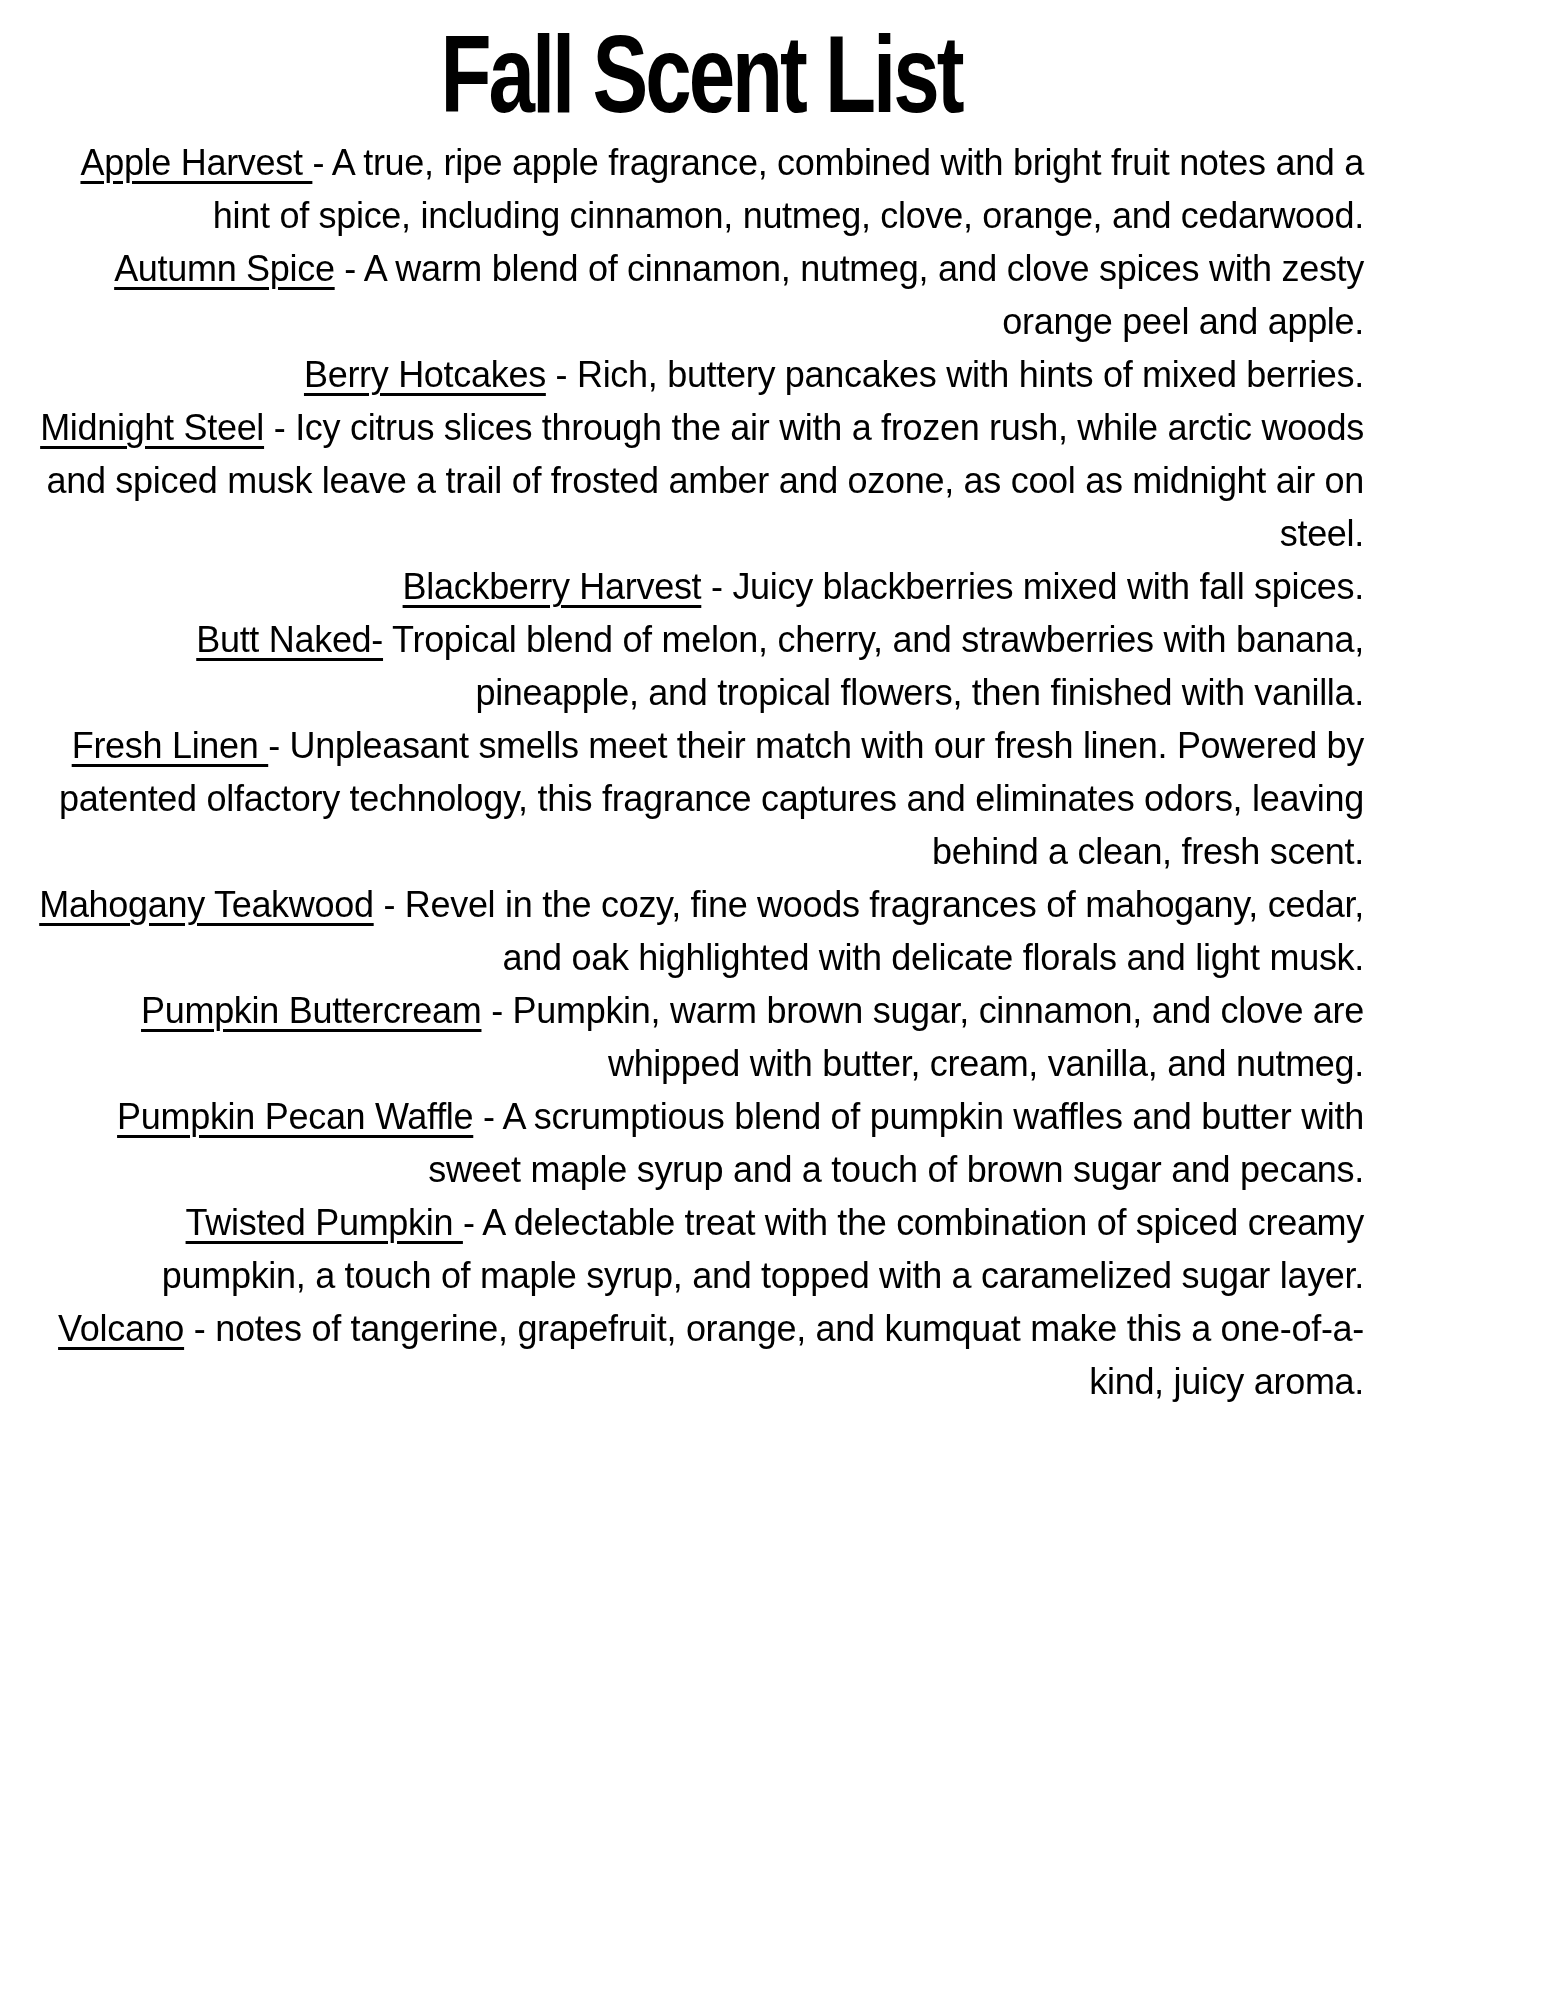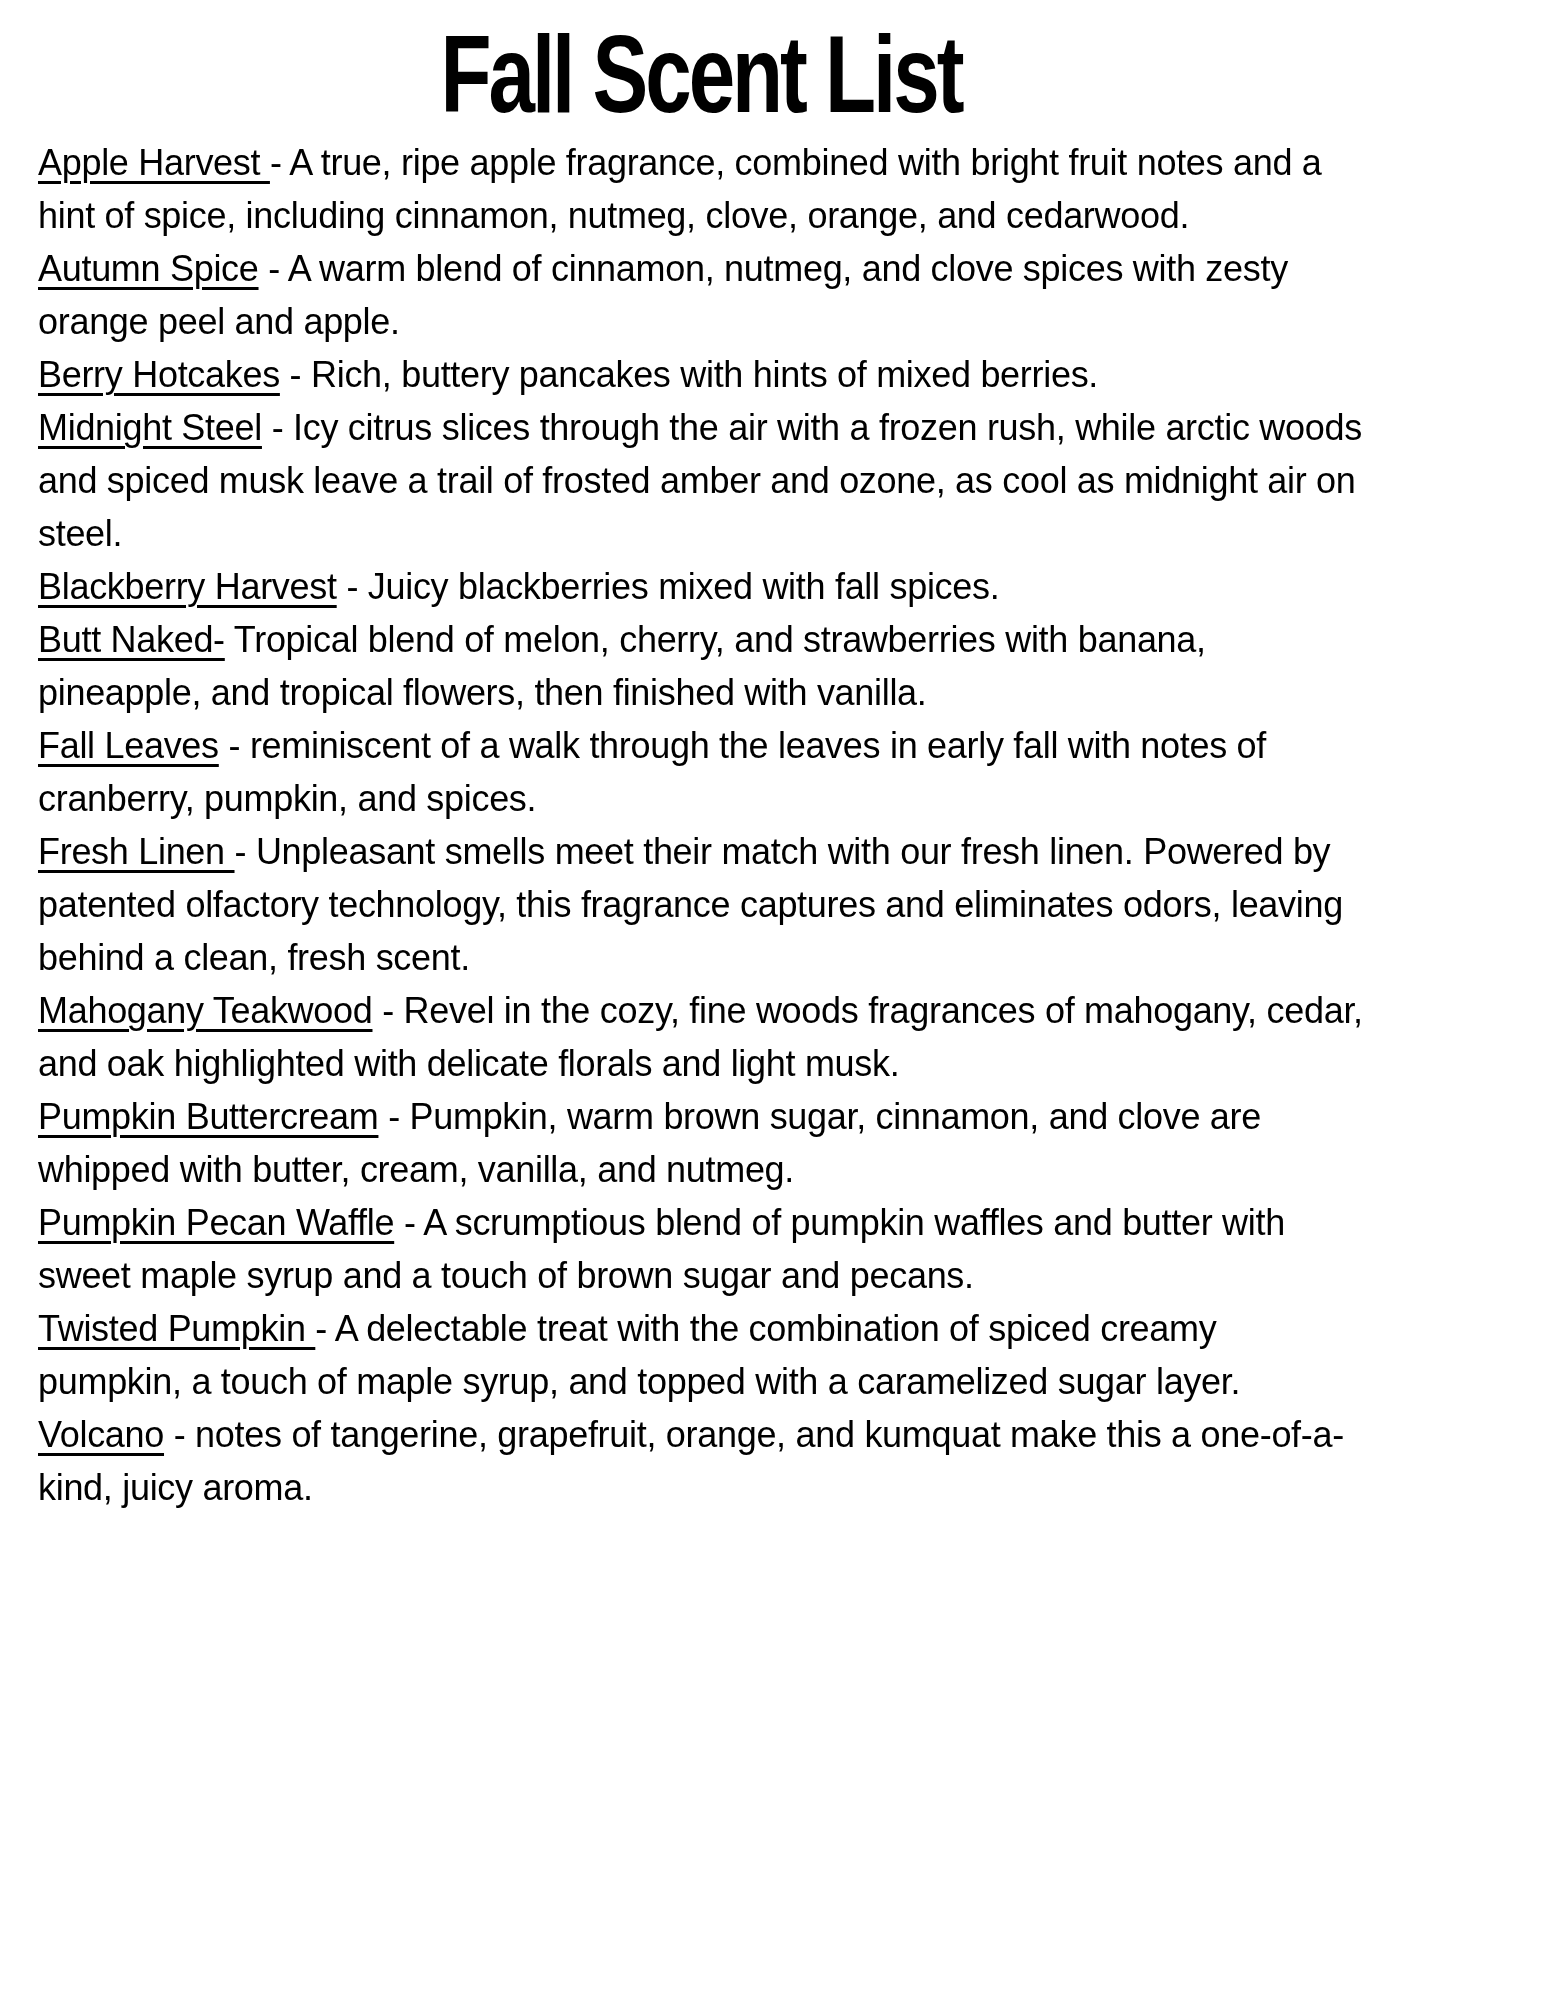--- a/index.html
+++ b/index.html
@@ -34,20 +34,21 @@
   }
   .content {
     padding: 8px 38px 0 38px;
     font-size: 36px;
     line-height: 53px;
     letter-spacing: -0.3px;
     color: #000000;
   }
   .scent-item {
     margin: 0;
+    text-align: right;
   }
   .scent-name {
     text-decoration: underline;
     text-decoration-thickness: 3px;
     text-underline-offset: 6px;
     white-space: pre-wrap;
   }
   .scent-sep, .scent-desc {
     white-space: pre-wrap;
   }
@@ -65,21 +66,20 @@
 
   <p class="scent-item"><span class="scent-name">Berry Hotcakes</span><span class="scent-sep"> - </span><span class="scent-desc">Rich, buttery pancakes with hints of mixed berries.</span></p>
 
 
   <p class="scent-item"><span class="scent-name">Midnight Steel</span><span class="scent-sep"> - </span><span class="scent-desc">Icy citrus slices through the air with a frozen rush, while arctic woods and spiced musk leave a trail of frosted amber and ozone, as cool as midnight air on steel.</span></p>
 
   <p class="scent-item"><span class="scent-name">Blackberry Harvest</span><span class="scent-sep"> - </span><span class="scent-desc">Juicy blackberries mixed with fall spices.</span></p>
 
   <p class="scent-item"><span class="scent-name">Butt Naked-</span><span class="scent-sep"> </span><span class="scent-desc">Tropical blend of melon, cherry, and strawberries with banana, pineapple, and tropical flowers, then finished with vanilla.</span></p>
 
-  <p class="scent-item"><span class="scent-name">Fall Leaves</span><span class="scent-sep"> - </span><span class="scent-desc">reminiscent of a walk through the leaves in early fall with notes of cranberry, pumpkin, and spices.</span></p>
 
   <p class="scent-item"><span class="scent-name">Fresh Linen </span><span class="scent-sep">- </span><span class="scent-desc">Unpleasant smells meet their match with our fresh linen. Powered by patented olfactory technology, this fragrance captures and eliminates odors, leaving behind a clean, fresh scent.</span></p>
 
   <p class="scent-item"><span class="scent-name">Mahogany Teakwood</span><span class="scent-sep"> - </span><span class="scent-desc">Revel in the cozy, fine woods fragrances of mahogany, cedar, and oak highlighted with delicate florals and light musk.</span></p>
 
   <p class="scent-item"><span class="scent-name">Pumpkin Buttercream</span><span class="scent-sep"> - </span><span class="scent-desc">Pumpkin, warm brown sugar, cinnamon, and clove are whipped with butter, cream, vanilla, and nutmeg.</span></p>
 
   <p class="scent-item"><span class="scent-name">Pumpkin Pecan Waffle</span><span class="scent-sep"> - </span><span class="scent-desc">A scrumptious blend of pumpkin waffles and butter with sweet maple syrup and a touch of brown sugar and pecans.</span></p>
 
 

